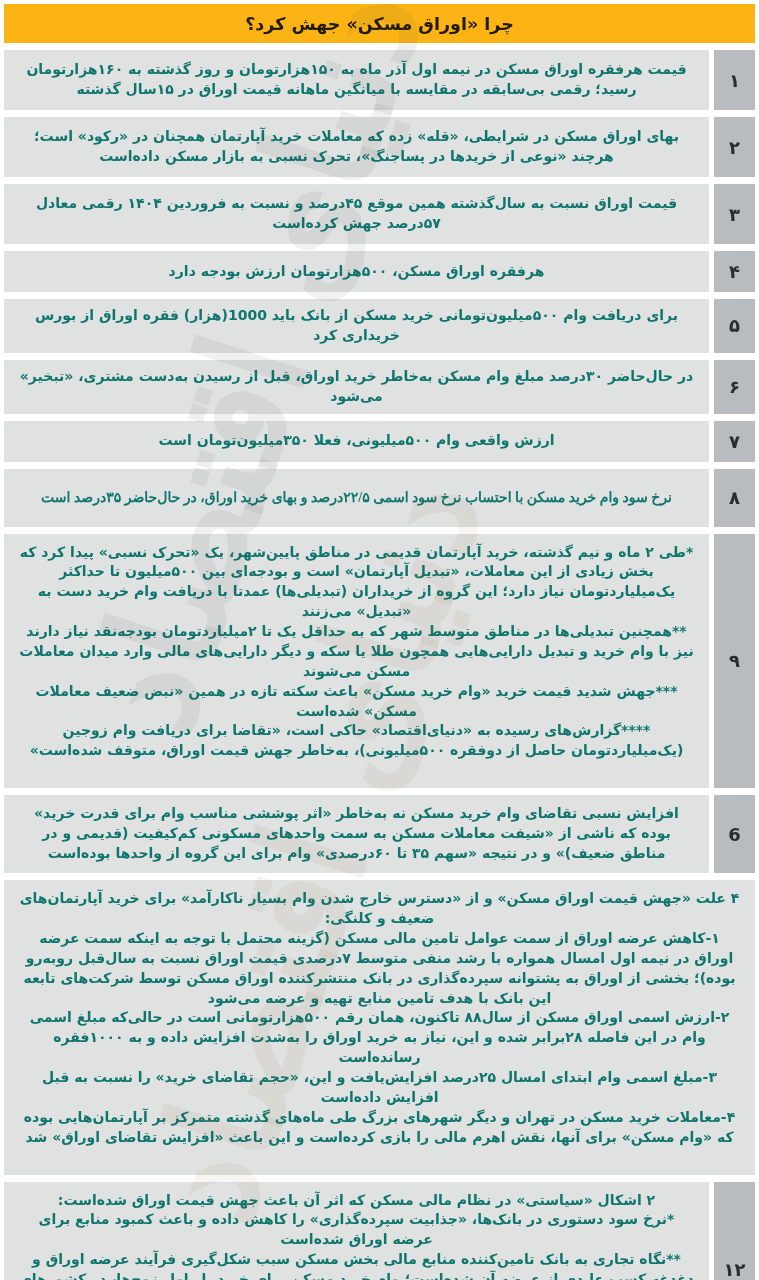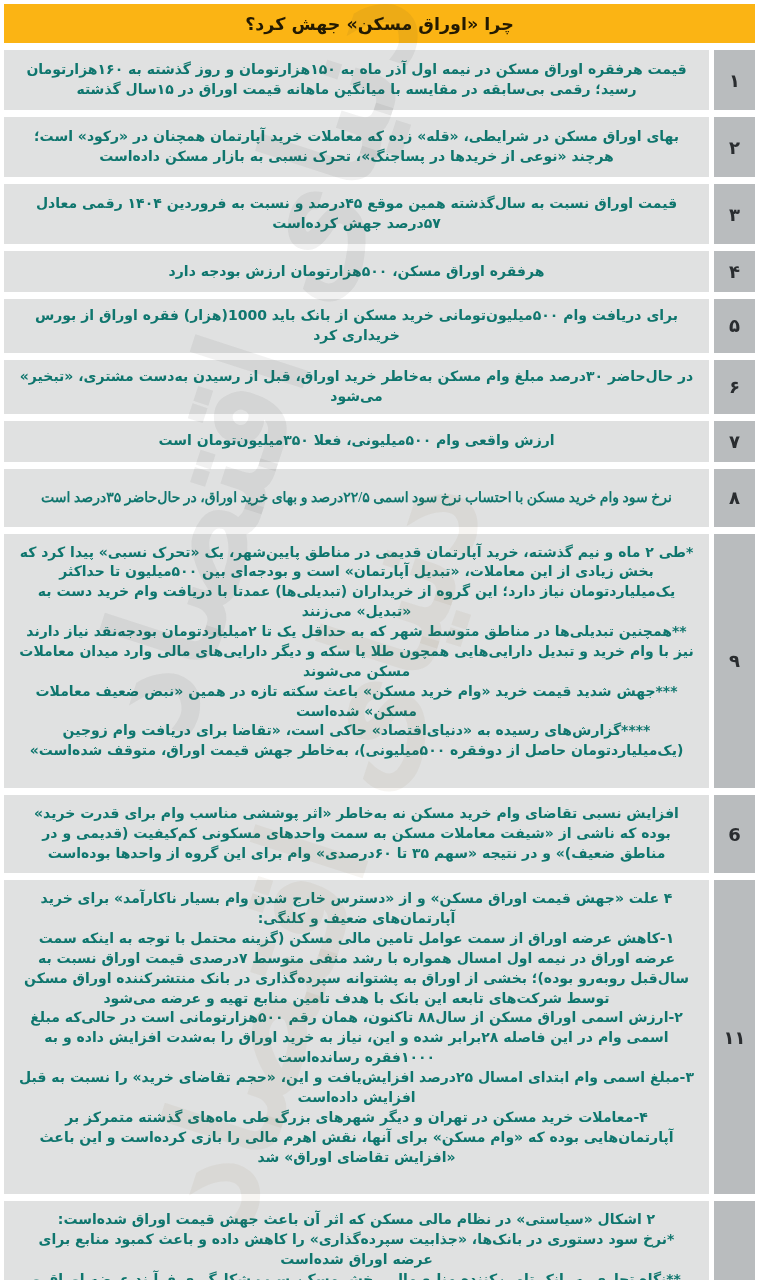--- a/index.html
+++ b/index.html
@@ -136,21 +136,20 @@
 ***جهش شدید قیمت خرید «وام خرید مسکن» باعث سکته تازه در همین «نبض ضعیف معاملات مسکن» شده‌است
 ****گزارش‌های رسیده به «دنیای‌اقتصاد» حاکی است، «تقاضا برای دریافت وام زوجین (یک‌میلیاردتومان حاصل از دوفقره ۵۰۰میلیونی)، به‌خاطر جهش قیمت اوراق، متوقف شده‌است»</div>
   </div>
 
   <div class="row r10">
     <div class="num-box">6</div>
     <div class="content">افزایش نسبی تقاضای وام خرید مسکن نه به‌خاطر «اثر پوششی مناسب وام برای قدرت خرید» بوده که ناشی از «شیفت معاملات مسکن به سمت واحدهای مسکونی کم‌کیفیت (قدیمی و در مناطق ضعیف)» و در نتیجه «سهم ۳۵ تا ۶۰درصدی» وام برای این گروه از واحدها بوده‌است</div>
   </div>
 
   <div class="row r11 r-tall">
-    <div class="num-box">۱۱</div>
     <div class="content">۴ علت «جهش قیمت اوراق مسکن» و از «دسترس خارج شدن وام بسیار ناکارآمد» برای خرید آپارتمان‌های ضعیف و کلنگی:
 ۱-کاهش عرضه اوراق از سمت عوامل تامین مالی مسکن (گزینه محتمل با توجه به اینکه سمت عرضه اوراق در نیمه اول امسال همواره با رشد منفی متوسط ۷درصدی قیمت اوراق نسبت به سال‌قبل روبه‌رو بوده)؛ بخشی از اوراق به پشتوانه سپرده‌گذاری در بانک منتشرکننده اوراق مسکن توسط شرکت‌های تابعه این بانک با هدف تامین منابع تهیه و عرضه می‌شود
 ۲-ارزش اسمی اوراق مسکن از سال۸۸ تاکنون، همان رقم ۵۰۰هزارتومانی است در حالی‌که مبلغ اسمی وام در این فاصله ۲۸برابر شده و این، نیاز به خرید اوراق را به‌شدت افزایش داده و به ۱۰۰۰فقره رسانده‌است
 ۳-مبلغ اسمی وام ابتدای امسال ۲۵درصد افزایش‌یافت و این، «حجم تقاضای خرید» را نسبت به قبل افزایش داده‌است
 ۴-معاملات خرید مسکن در تهران و دیگر شهرهای بزرگ طی ماه‌های گذشته متمرکز بر آپارتمان‌هایی بوده که «وام مسکن» برای آنها، نقش اهرم مالی را بازی کرده‌است و این باعث «افزایش تقاضای اوراق» شد</div>
   </div>
 
   <div class="row r12 r-tall">
     <div class="num-box">۱۲</div>
     <div class="content">۲ اشکال «سیاستی» در نظام مالی مسکن که اثر آن باعث جهش قیمت اوراق شده‌است:

